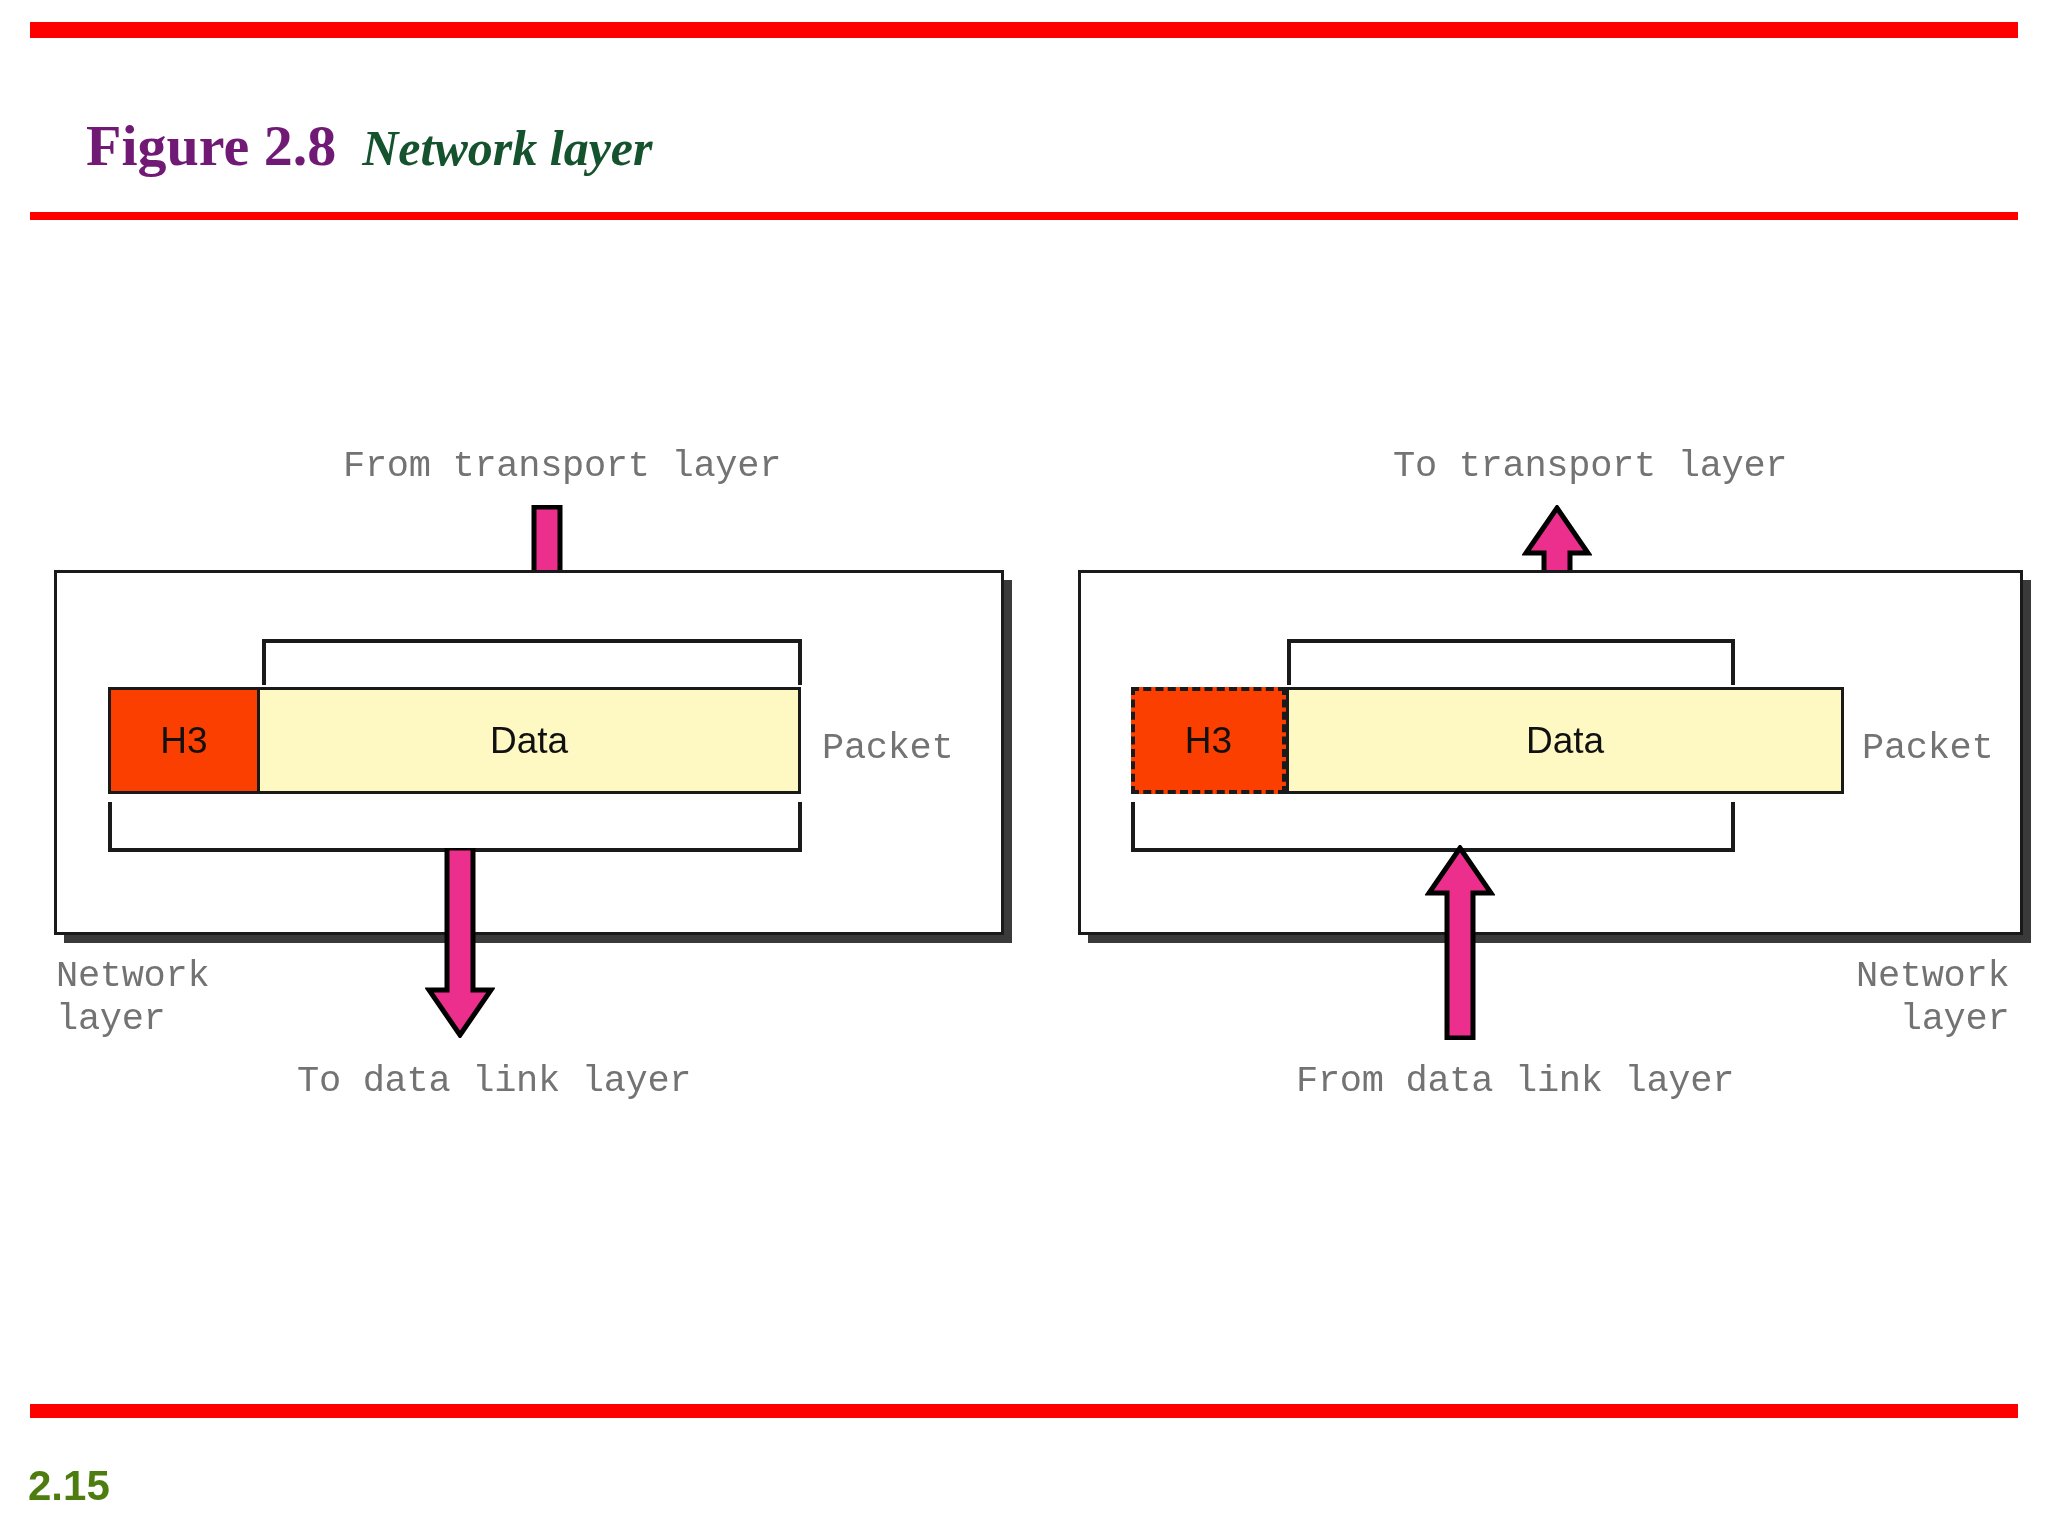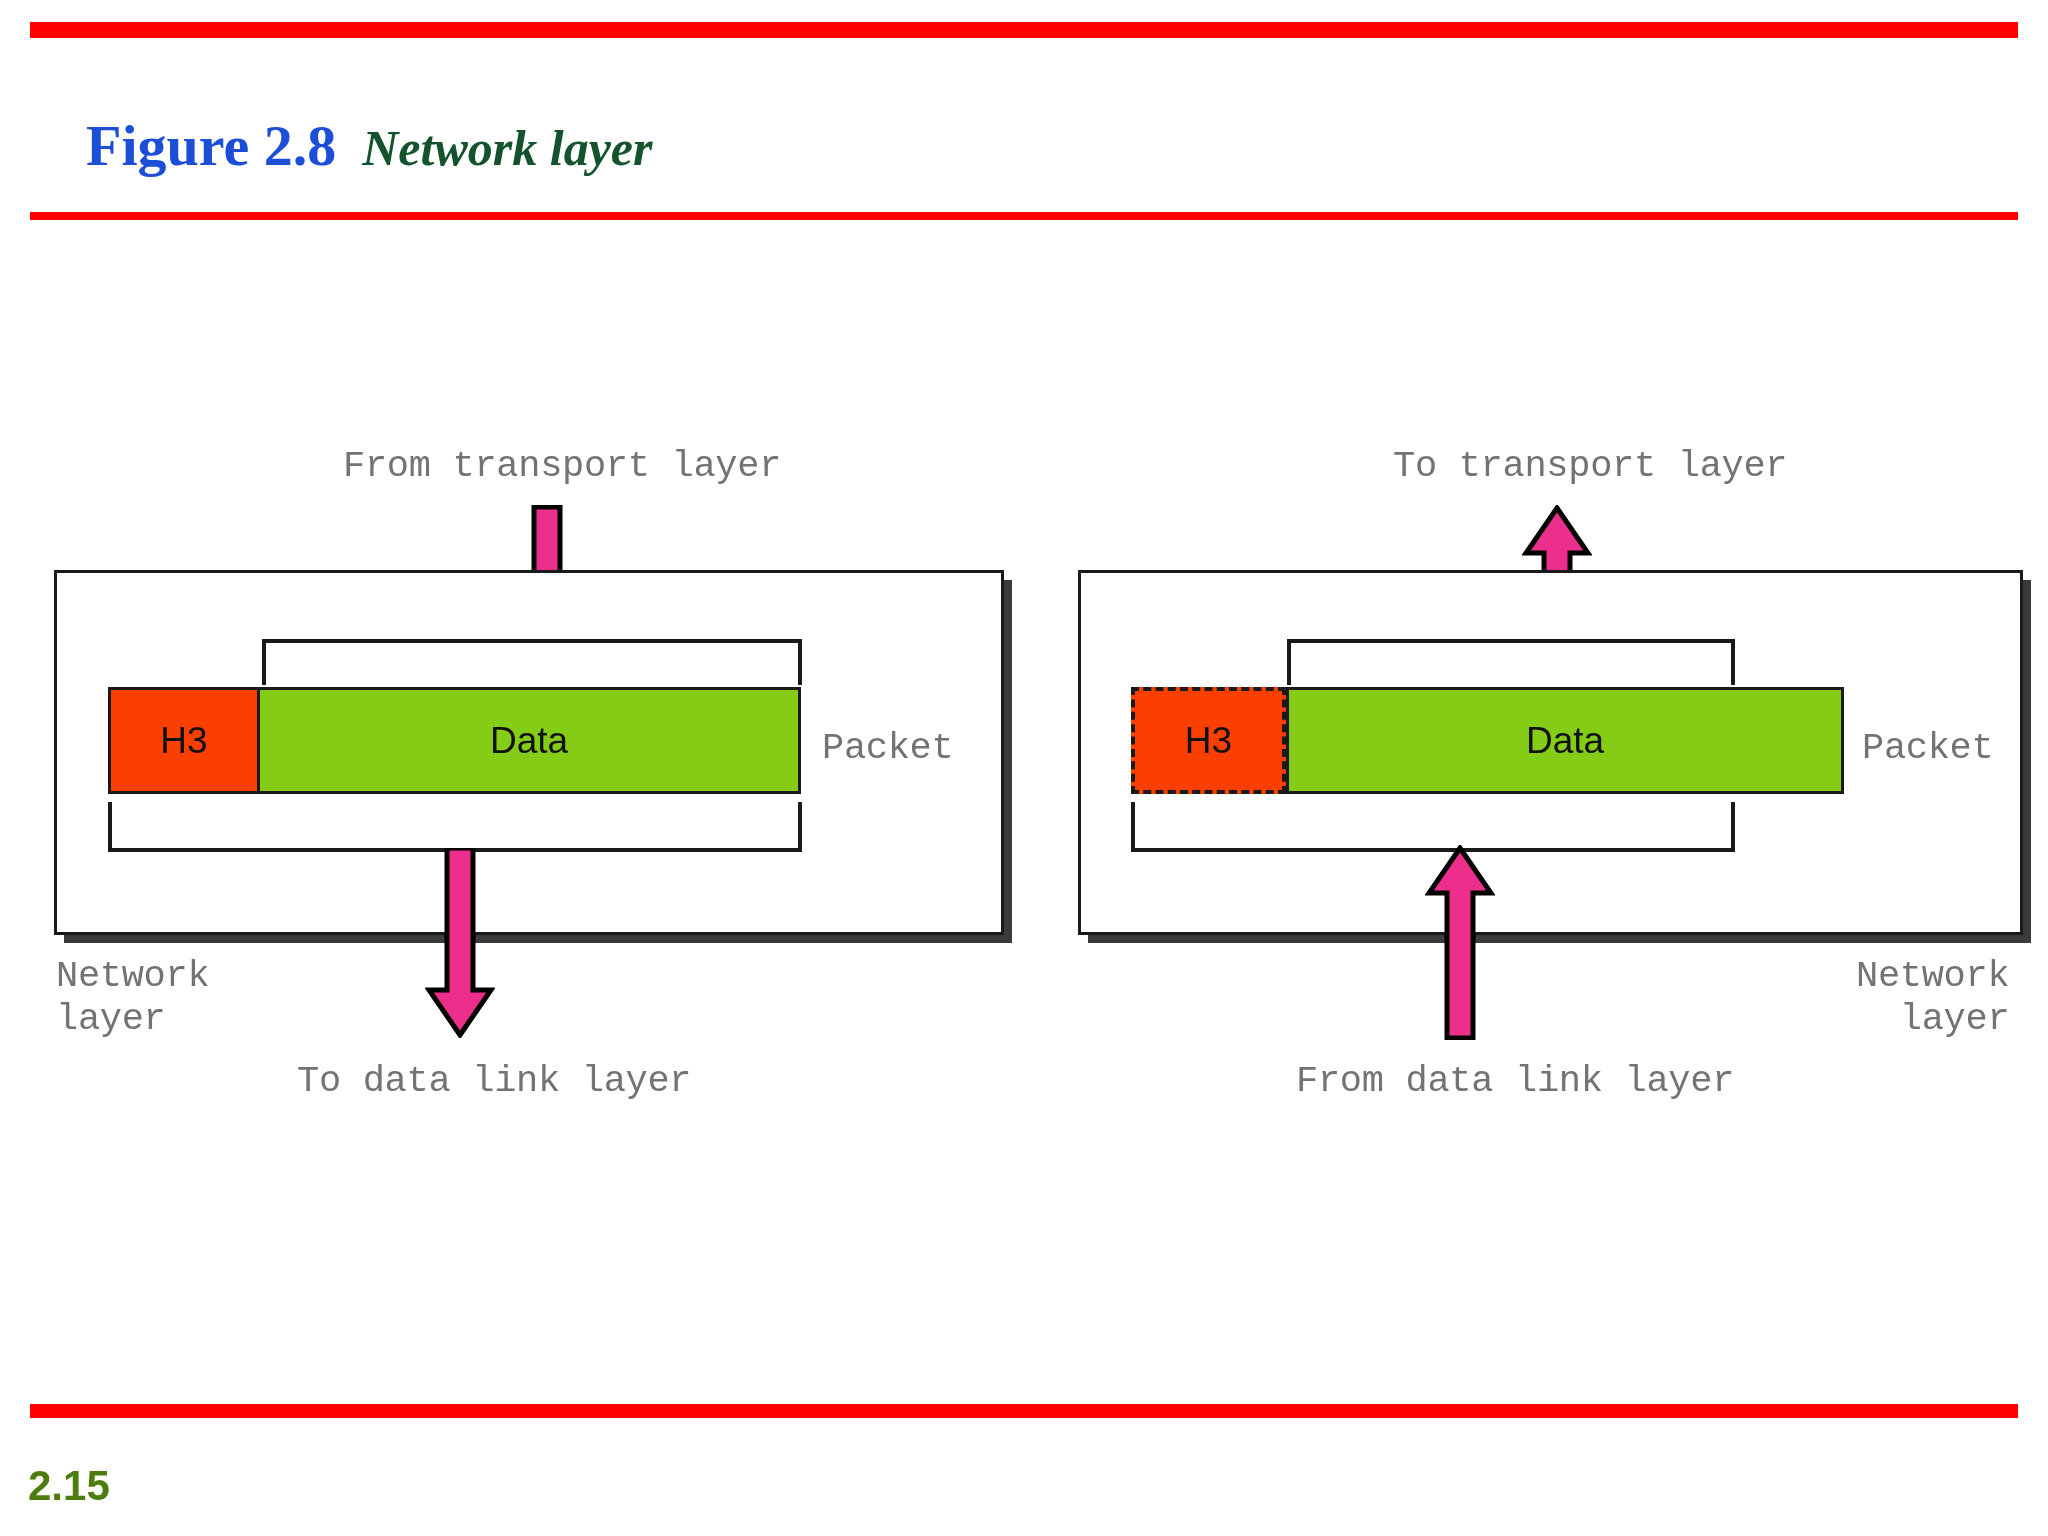--- a/index.html
+++ b/index.html
@@ -18,21 +18,21 @@
   #rule-mid   {left:30px; top:212px; width:1988px; height:8px;}
   #rule-bottom{left:30px; top:1404px;width:1988px; height:14px;}
 
   
   #figure-title{
     position:absolute;left:86px;top:112px;
     white-space:nowrap;
     font-family:"Liberation Serif", serif;
   }
   #figure-title .fignum{
-    color:#1d4ed8;font-weight:bold;font-size:58px;
+    color:#701a75;font-weight:bold;font-size:58px;
     font-family:"Liberation Serif", serif;
     margin-top:12px;
   }
   #figure-title .figname{
     color:#14532d;font-weight:bold;font-style:italic;font-size:50px;
     font-family:"Liberation Serif", serif;
     margin-left:26px;
   }
 
   
@@ -65,21 +65,21 @@
   
   .pktbar{position:absolute;box-sizing:border-box;display:flex;border-radius:15px;}
   .seg{
     box-sizing:border-box;
     display:flex;align-items:center;justify-content:center;
     font-size:37px;color:#111;
     font-family:"Liberation Sans", sans-serif;
   }
   .seg-h3{background:#fa3f00;border:3px solid #1a1a1a;}
   .seg-h3-dashed{background:#fa3f00;border:4px dashed #1a1a1a;}
-  .seg-data{background:#84cc16;border:3px solid #1a1a1a;border-left:none;}
+  .seg-data{background:#fef9c3;border:3px solid #1a1a1a;border-left:none;}
 
   #packet-left {left:108px; top:687px; width:693px; height:107px;}
   #packet-left  .seg-h3  {width:152px;height:107px;}
   #packet-left  .seg-data{width:541px;height:107px;}
 
   #packet-right{left:1131px;top:687px; width:713px; height:107px;}
   #packet-right .seg-h3-dashed{width:155px;height:107px;}
   #packet-right .seg-data     {width:558px;height:107px;border-left:3px solid #1a1a1a;}
 
   

